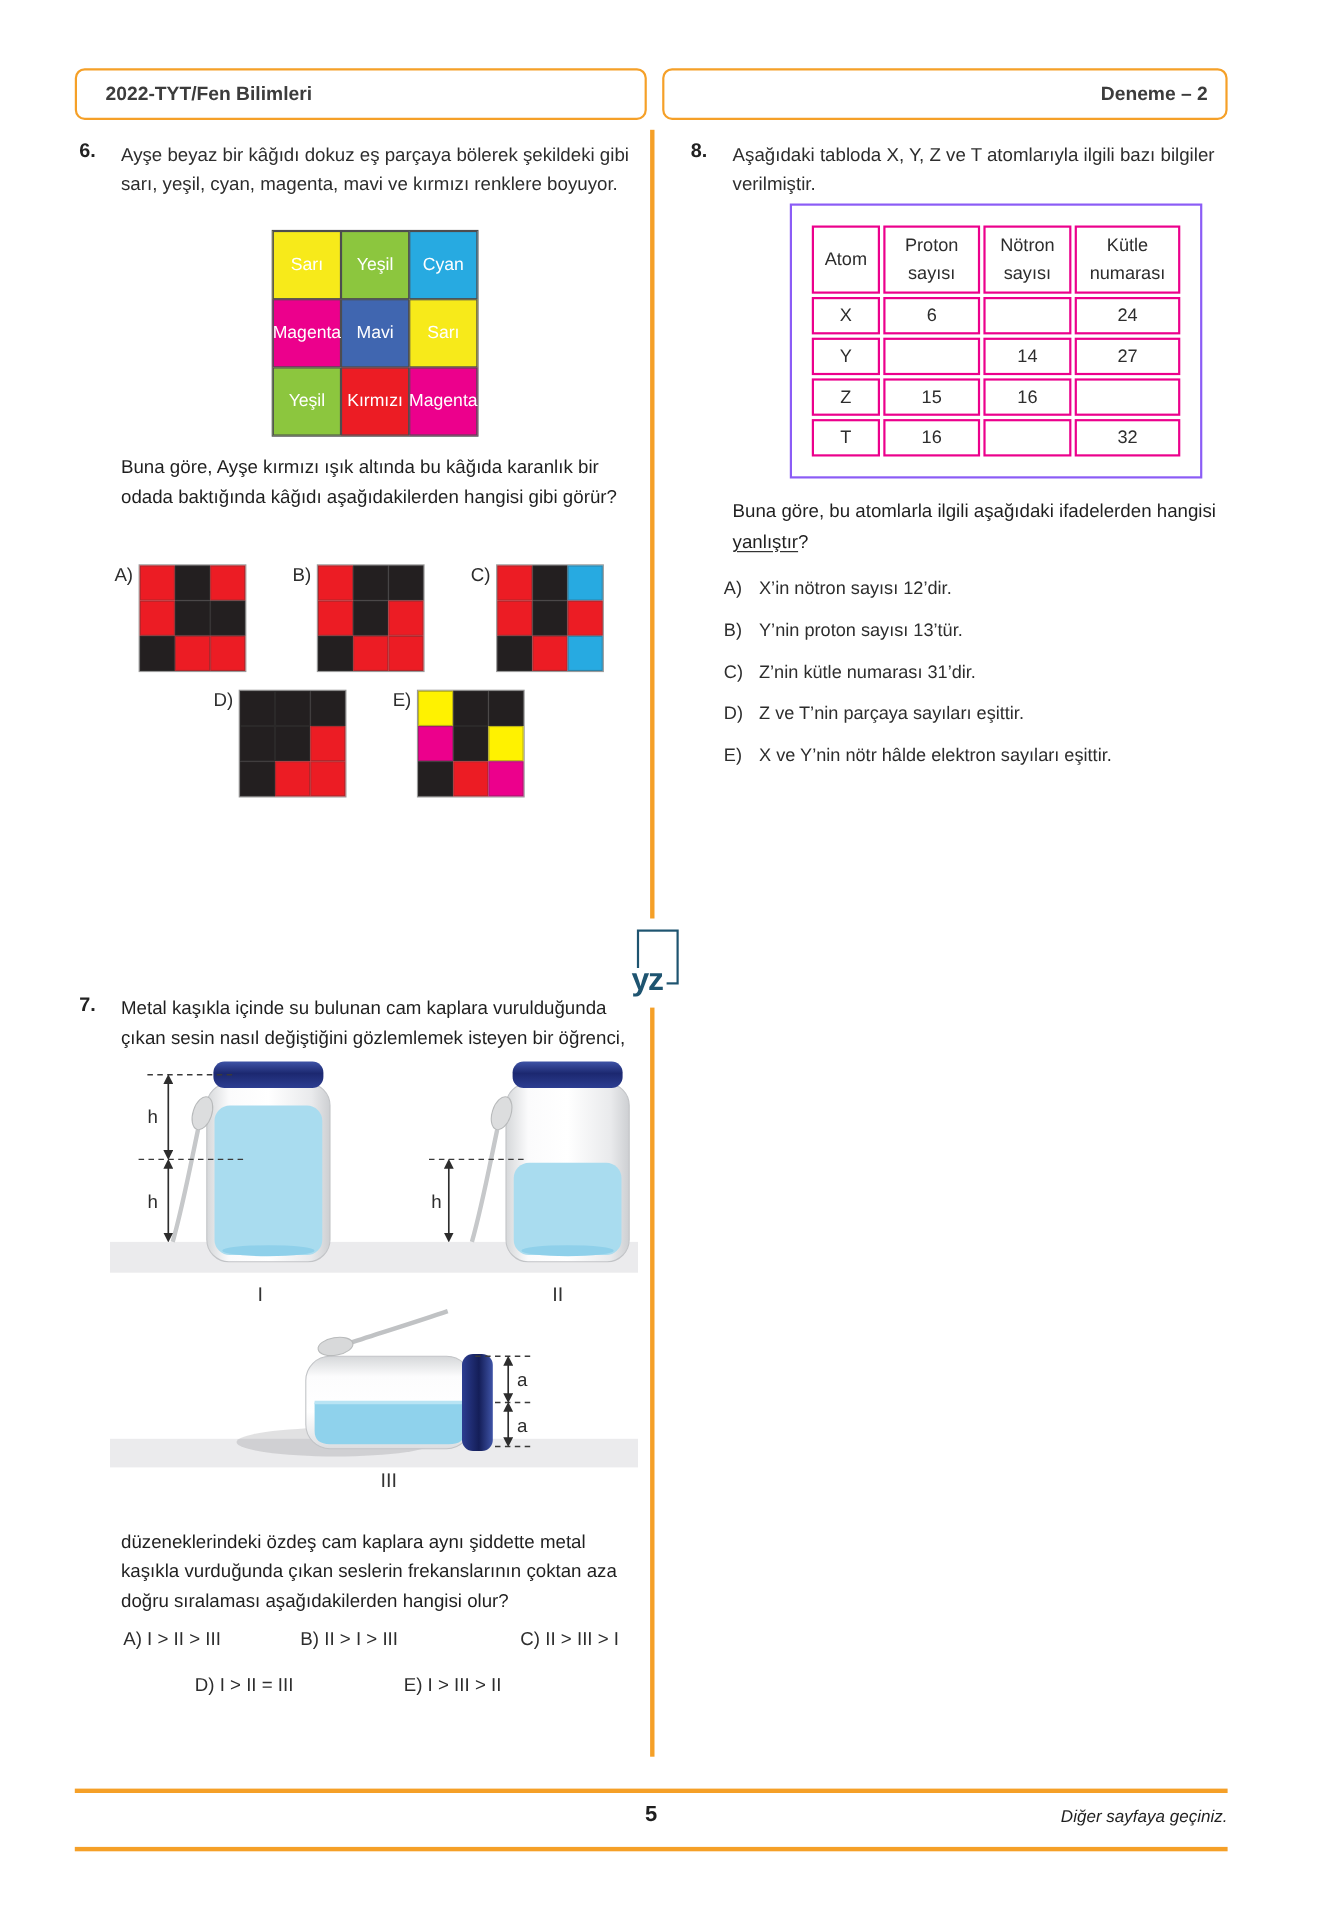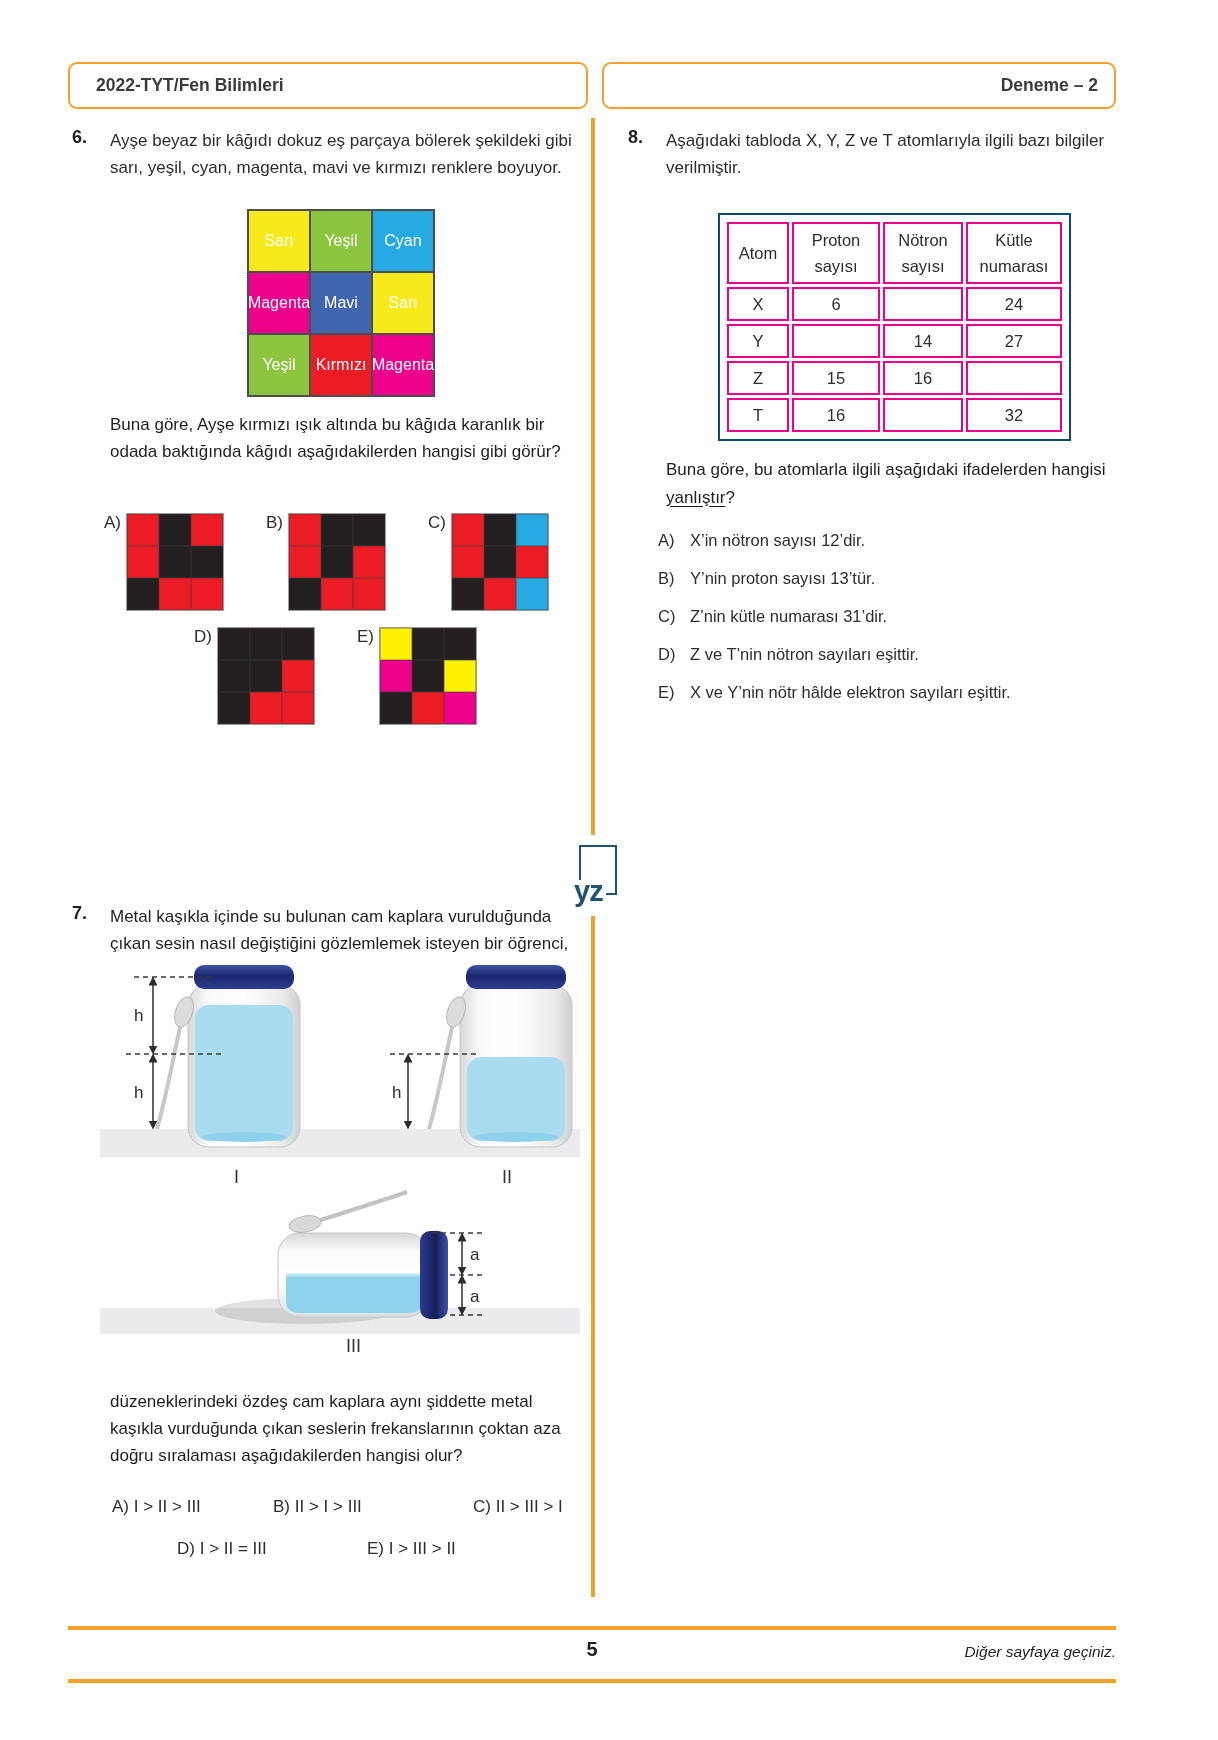--- a/index.html
+++ b/index.html
@@ -54,25 +54,25 @@
   .ogrid{display:grid;grid-template-columns:repeat(3,32px);grid-auto-rows:32px;border:1px solid #9a9a9a}
   .ogrid .cell{border:.5px solid rgba(60,60,60,.35)}
 
   
   .fig7{display:block;margin:0 0 0 -10px}
   .fig7 .dash{stroke:#3a3a3a;stroke-width:1.3;stroke-dasharray:5 4;fill:none}
   .fig7 .arr{stroke:#2d2d2d;stroke-width:1.5}
   .fig7 .figtxt{font-family:"Liberation Sans",sans-serif;font-size:17px;fill:#2d2d2d}
   .fig7 .romtxt{font-family:"Liberation Sans",sans-serif;font-size:18px;fill:#333}
   .q7q{margin-top:26px}
-  .q7opts{position:relative;height:70px;margin-top:28px;font-size:17px}
+  .q7opts{position:relative;height:70px;margin-top:11px;font-size:17px}
   .q7opts .o{position:absolute;white-space:nowrap}
 
   
-  .atbl-wrap{display:inline-block;border:2px solid #0c4a6e;padding:4px;margin:32px 0 0 52px;background:#fff}
+  .atbl-wrap{display:inline-block;border:2px solid #8b5cf6;padding:15px;margin:4px 0 0 52px;background:#fff}
   table.atbl{border-collapse:separate;border-spacing:3px}
   .atbl th,.atbl td{border:2px solid #EC008C;text-align:center;font-weight:normal;
                     font-size:16.5px;color:#2d2d2d;background:#fff}
   .atbl th{height:62px;line-height:26px;padding:0 6px}
   .atbl td{height:34px}
   .cw0{width:62px}.cw1{width:88px}.cw2{width:80px}.cw3{width:96px}
   .q8q{margin-top:11px;line-height:28px}
   .q8opts{margin-top:16px;margin-left:-8px}
   .q8opts .o{display:flex;font-size:16.5px;line-height:24px;margin-bottom:14px}
   .q8opts .ol{width:32px;flex:none}
@@ -378,21 +378,21 @@
         <div class="o">
             <span class="ol">B)</span>
             <span>Y’nin proton sayısı 13’tür.</span>
           </div>
         <div class="o">
             <span class="ol">C)</span>
             <span>Z’nin kütle numarası 31’dir.</span>
           </div>
         <div class="o">
             <span class="ol">D)</span>
-            <span>Z ve T’nin nötron sayıları eşittir.</span>
+            <span>Z ve T’nin parçaya sayıları eşittir.</span>
           </div>
         <div class="o">
             <span class="ol">E)</span>
             <span>X ve Y’nin nötr hâlde elektron sayıları eşittir.</span>
           </div>
       </div>
     </div>
   </div>
 
   <div class="fline" id="fl1"></div>

